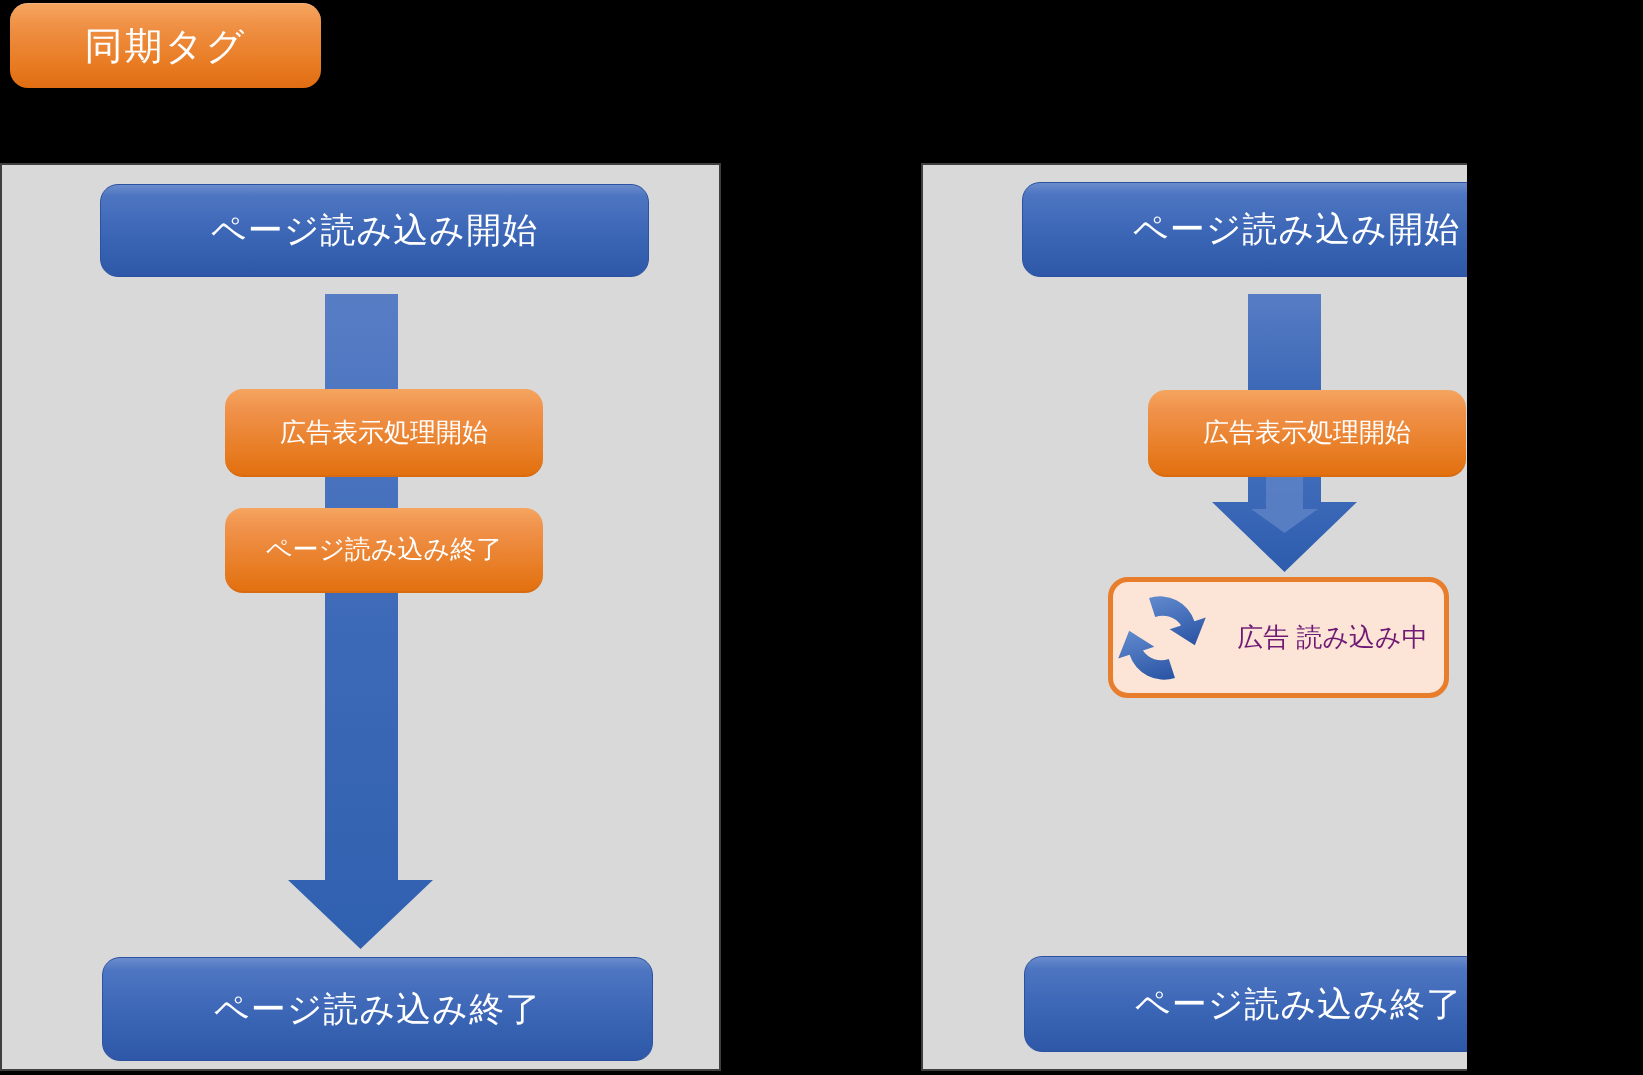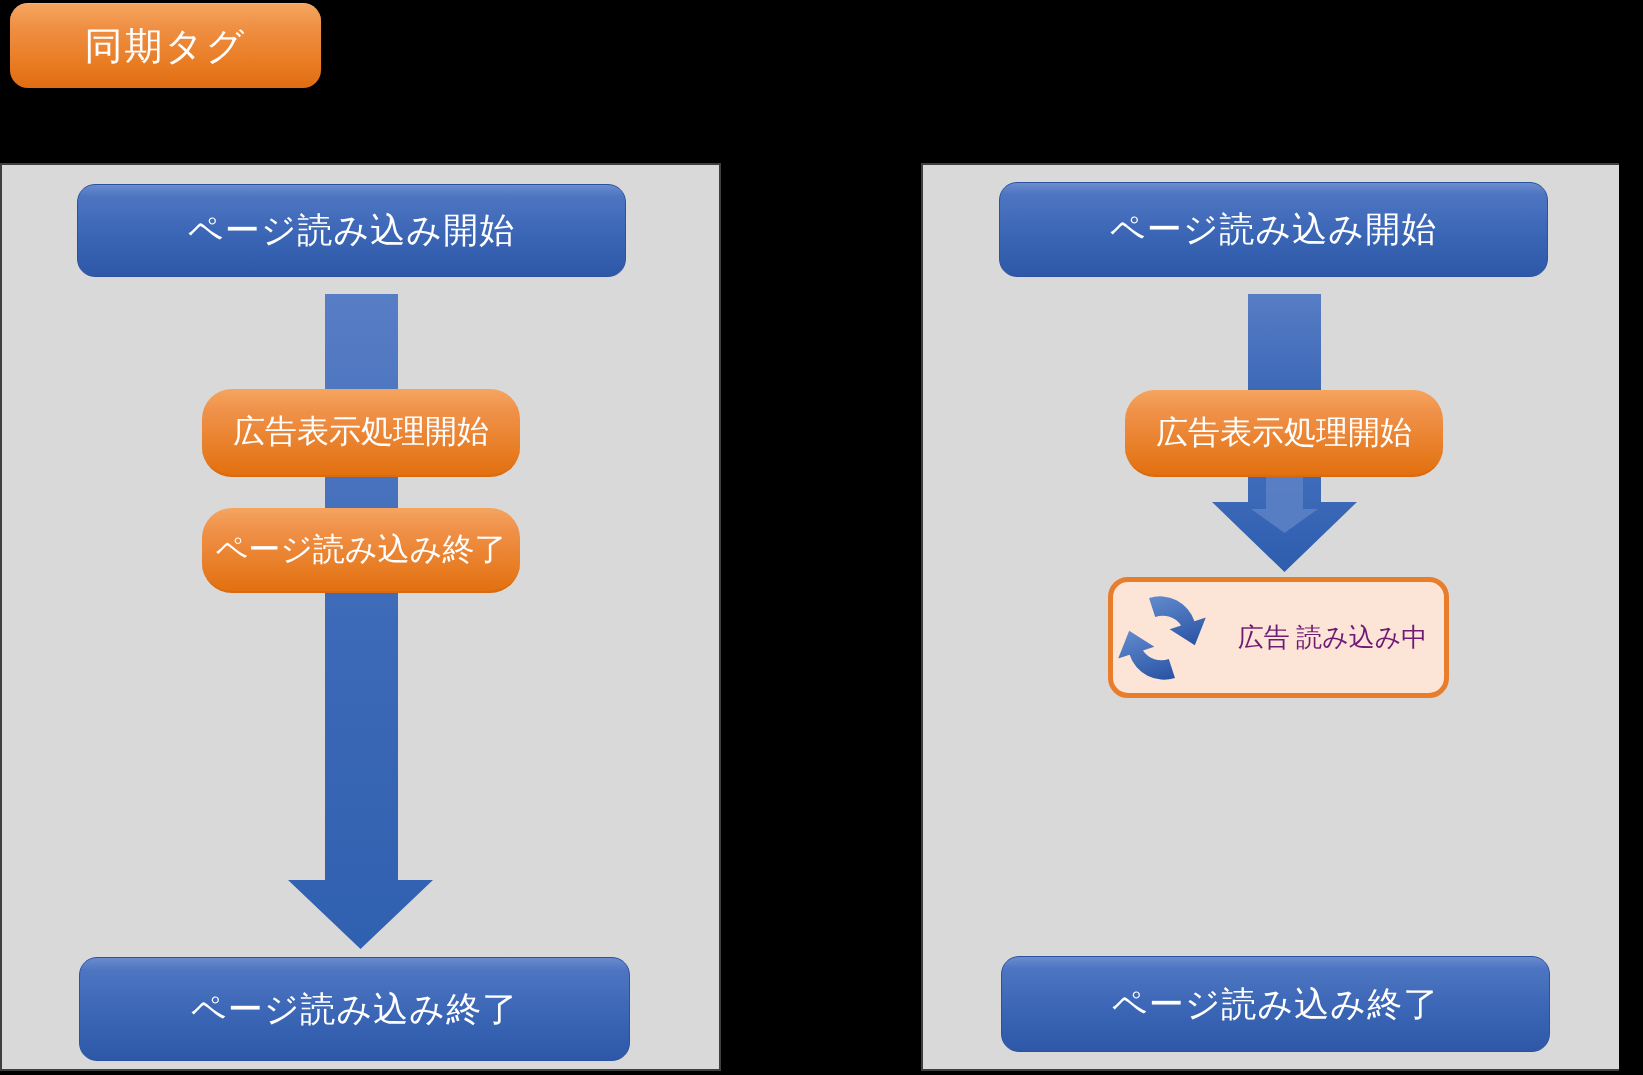--- a/index.html
+++ b/index.html
@@ -1,44 +1,44 @@
 <!DOCTYPE html>
 <html><head>
 <meta charset="utf-8">
 <style>
   html,body{margin:0;padding:0;background:#000;}
   .stage{
-    position:relative;width:1619px;height:1075px;background:#000;overflow:hidden;
-    font-family:Liberation Serif, serif;
+    position:relative;width:1467px;height:1075px;background:#000;overflow:hidden;
+    font-family:Liberation Sans, sans-serif;
   }
   .panel{
     position:absolute;top:163px;height:908px;background:#d9d9d9;
     border:2px solid #3f3f3f;box-sizing:border-box;
   }
   .panel.left{left:0;width:721px;}
   .panel.right{left:921px;width:722px;}
   .badge{
     position:absolute;left:10px;top:3px;width:311px;height:84px;
     border-radius:18px;
     background:linear-gradient(180deg,#f5a55f 0%,#ef8f43 28%,#e87b22 72%,#e06d12 100%);
     border-top:1px solid #f6b27f;
     display:flex;align-items:center;justify-content:center;
     color:#fff;font-size:38px;letter-spacing:2px;
   }
   .box{
     position:absolute;display:flex;align-items:center;justify-content:center;
-    color:#fff;text-align:center;box-sizing:border-box;
+    color:#fff;text-align:center;box-sizing:border-box;margin-left:23px;
   }
   .blue{
     background:linear-gradient(180deg,#6b8ccd 0%,#4d75c1 12%,#3a65b5 58%,#2e57a7 100%);
     border:1px solid #2b52a0;border-radius:18px;font-size:35px;letter-spacing:1px;
   }
   .orange{
     background:linear-gradient(180deg,#f5a55f 0%,#f0914a 25%,#e87e26 70%,#e2700f 100%);
-    border-bottom:2px solid #d96a10;border-radius:30px;font-size:32px;
+    border-bottom:2px solid #d96a10;border-radius:18px;font-size:26px;
   }
   .arrow-svg{position:absolute;display:block;}
   .loading-box{
     position:absolute;left:1108px;top:577px;width:341px;height:121px;
     background:#fce5d6;border:5px solid #e87d2b;border-radius:20px;
     box-sizing:border-box;
   }
   .loading-icon{position:absolute;left:-4px;top:6px;width:106px;height:100px;}
   .loading-label{
     position:absolute;left:108px;top:0;right:0;height:100%;

